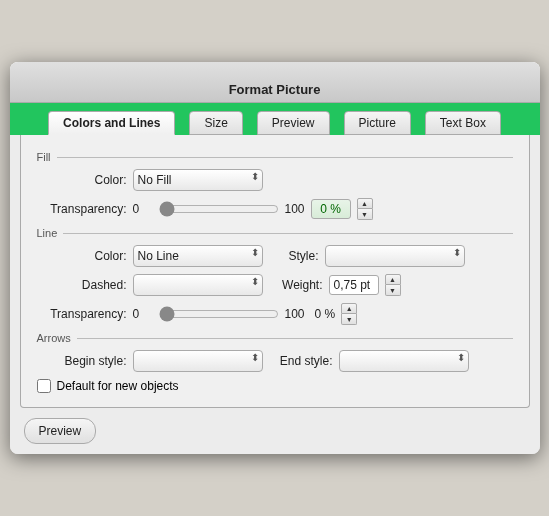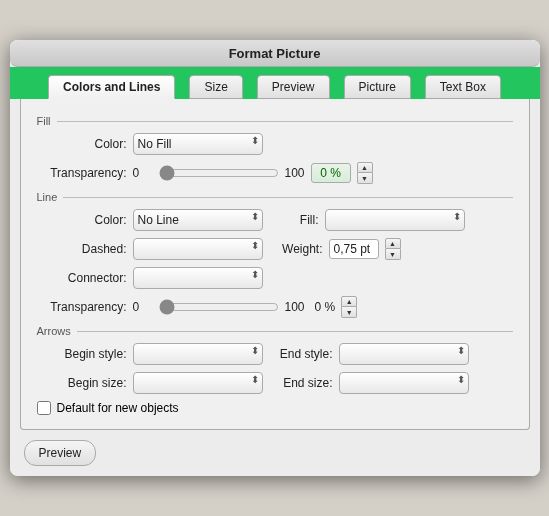--- a/index.html
+++ b/index.html
@@ -17,26 +17,25 @@
     .dialog {
       width: 530px;
       background: #ececec;
       border-radius: 8px;
       box-shadow: 0 4px 20px rgba(0,0,0,0.5), inset 0 1px 0 rgba(255,255,255,0.8);
       overflow: hidden;
     }
     .title-bar {
       background: linear-gradient(to bottom, #e0e0e0, #c8c8c8);
       border-bottom: 1px solid #aaa;
-      padding: 6px 0 5px;
+      padding: 20px 0 5px;
       text-align: center;
       font-size: 13px;
       font-weight: bold;
       color: #222;
-      border-radius: 8px;
     }
     .tabs {
       display: flex;
       justify-content: center;
       padding: 8px 8px 0;
       background: #22c55e;
       gap: 12px;
     }
     .tab {
       padding: 4px 14px;
@@ -280,21 +279,21 @@
 
     <div class="section-label section-gap">Line</div>
 
     <div class="row">
       <span class="label">Color:</span>
       <div class="combo-wrap">
         <select class="combo combo-main">
           <option>No Line</option>
         </select>
       </div>
-      <span class="label" style="width:50px;text-align:right;">Fill:</span>
+      <span class="label" style="width:50px;text-align:right;">Style:</span>
       <div class="combo-wrap">
         <select class="combo combo-style">
           <option value=""></option>
         </select>
       </div>
     </div>
 
     <div class="row">
       <span class="label">Dashed:</span>
       <div class="combo-wrap">
@@ -303,28 +302,20 @@
         </select>
       </div>
       <span class="label" style="width:54px;text-align:right;">Weight:</span>
       <input class="weight-field" type="text" value="0,75 pt" style="">
       <div class="stepper-wrap">
         <button class="stepper-btn">▲</button>
         <button class="stepper-btn">▼</button>
       </div>
     </div>
 
-    <div class="row">
-      <span class="label">Connector:</span>
-      <div class="combo-wrap">
-        <select class="combo combo-small">
-          <option value=""></option>
-        </select>
-      </div>
-    </div>
 
     <div class="row">
       <span class="label">Transparency:</span>
       <div class="slider-wrap">
         <span class="slider-num">0</span>
         <input type="range" min="0" max="100" value="0" style="">
         <span class="slider-num">100</span>
         <span style="font-size:12px;color:#222;margin-left:4px;">0 %</span>
         <div class="stepper-wrap">
           <button class="stepper-btn">▲</button>
@@ -343,34 +334,20 @@
         </select>
       </div>
       <span class="label" style="width:64px;text-align:right;">End style:</span>
       <div class="combo-wrap">
         <select class="combo combo-small">
           <option value=""></option>
         </select>
       </div>
     </div>
 
-    <div class="row">
-      <span class="label">Begin size:</span>
-      <div class="combo-wrap">
-        <select class="combo combo-small">
-          <option value=""></option>
-        </select>
-      </div>
-      <span class="label" style="width:64px;text-align:right;">End size:</span>
-      <div class="combo-wrap">
-        <select class="combo combo-small">
-          <option value=""></option>
-        </select>
-      </div>
-    </div>
 
     <div class="checkbox-row">
       <input type="checkbox" style="">
       <span>Default for new objects</span>
     </div>
   </div>
 
   <div class="bottom-bar">
     <button class="btn-preview">Preview</button>
   </div>

